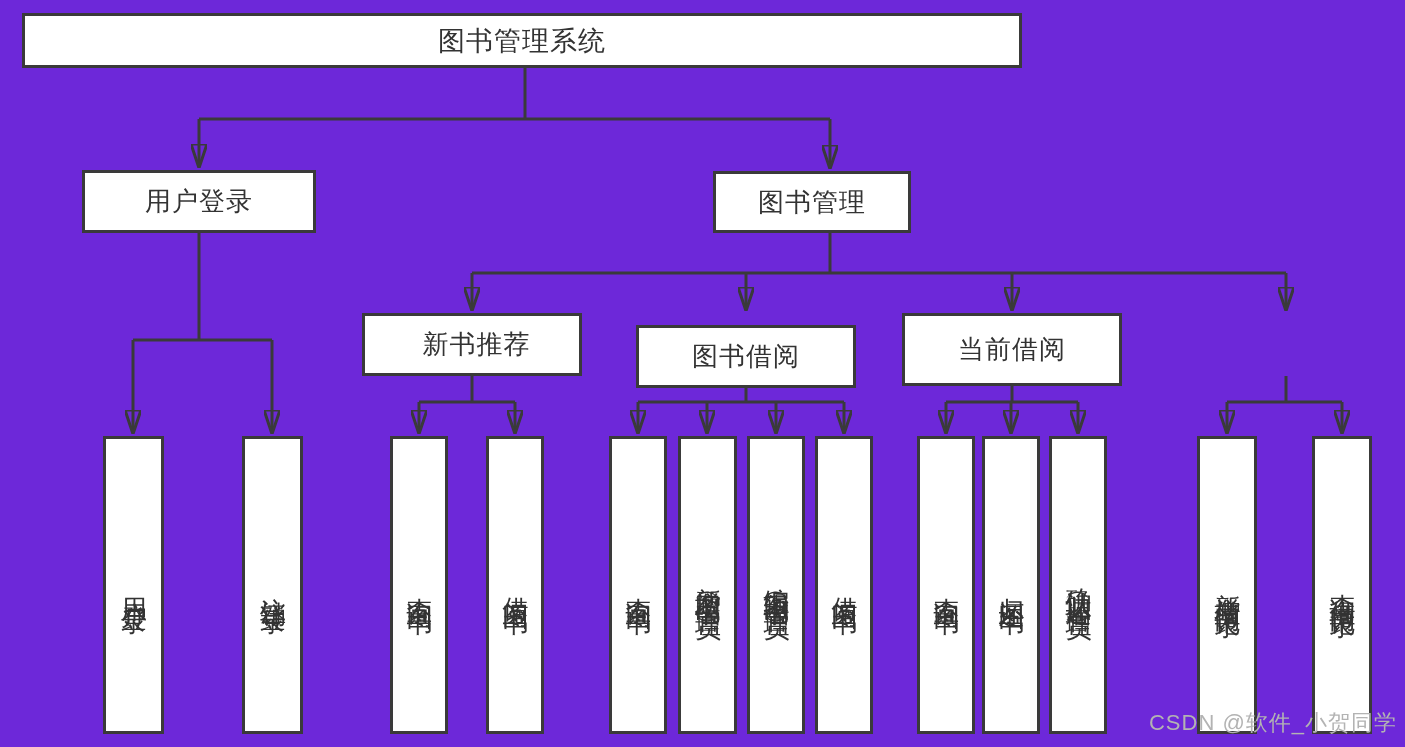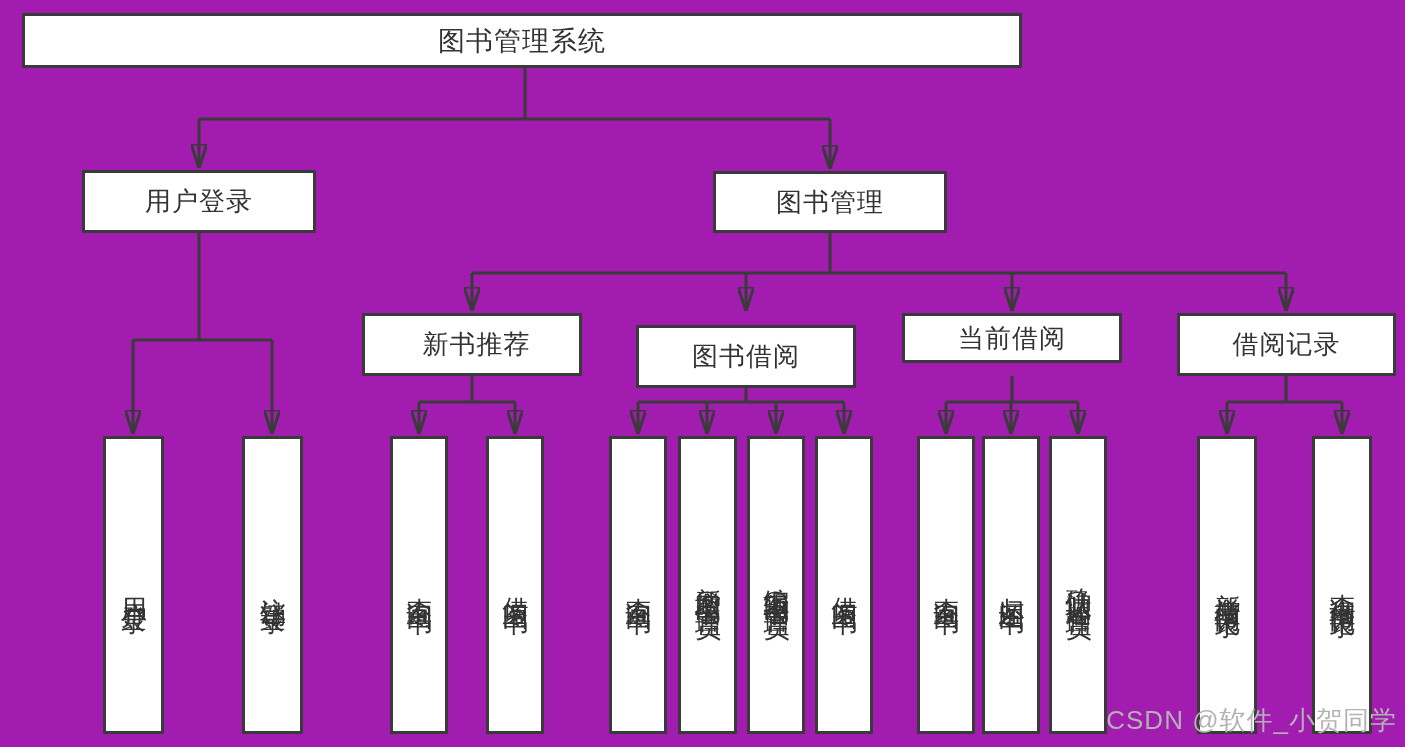--- a/index.html
+++ b/index.html
@@ -1,20 +1,20 @@
 <!DOCTYPE html>
 <html><head>
 <meta charset="utf-8">
 <style>
   html, body { margin:0; padding:0; background:#ffffff; }
   .stage {
     position: relative;
     width: 1405px;
     height: 747px;
-    background: #a21caf;
+    background: #6d28d9;
     font-family: "Liberation Sans", "DejaVu Sans", sans-serif;
     overflow: hidden;
     text-decoration: underline;
   }
   svg.wires { position:absolute; left:0; top:0; width:1405px; height:747px; }
   svg.wires path { stroke:#3a3a3a; stroke-width:3; fill:none; }
   .node {
     position:absolute;
     box-sizing:border-box;
     border:3px solid #3a3a3a;
@@ -33,21 +33,21 @@
     text-orientation:mixed;
     font-size:26px;
     line-height:1.15;
     letter-spacing:4px;
     white-space:nowrap;
   }
   .watermark {
     position:absolute;
     right:8px;
     bottom:9px;
-    font-size:26px;
+    font-size:22px;
     color:#b3b3b3;
     letter-spacing:1px;
     z-index:5;
     white-space:nowrap;
   }
 </style>
 </head>
 <body>
 
 <div class="stage">
@@ -93,35 +93,32 @@
     <path d="M1342 402 V432" marker-end="url(#arrow)"></path>
   </svg>
 
   <div class="node root" style="left:22px; top:13px; width:1000px; height:55px;">
     <span class="label">图书管理系统</span>
   </div>
 
   <div class="node h" style="left:82px; top:170px; width:234px; height:63px;">
     <span class="label">用户登录</span>
   </div>
-  <div class="node h" style="left:713px; top:171px; width:234px; height:62px;">
+  <div class="node h" style="left:713px; top:171px; width:198px; height:62px;">
     <span class="label">图书管理</span>
   </div>
 
   <div class="node h" style="left:362px; top:313px; width:220px; height:63px;padding-left:9px;">
     <span class="label">新书推荐</span>
   </div>
   <div class="node h" style="left:636px; top:313px; width:220px; height:63px;margin-top:12px;">
     <span class="label">图书借阅</span>
   </div>
-  <div class="node h" style="left:902px; top:313px; width:220px; height:50px;">
+  <div class="node h" style="left:902px; top:313px; width:220px; height:73px;">
     <span class="label">当前借阅</span>
-  </div>
-  <div class="node h" style="left:1177px; top:313px; width:219px; height:63px;">
-    <span class="label">借阅记录</span>
   </div>
 
   <div class="node v" style="left:103px; top:436px; width:61px; height:298px;">
     <span class="label">用户登录</span>
   </div>
   <div class="node v" style="left:242px; top:436px; width:61px; height:298px;">
     <span class="label">注销登录</span>
   </div>
 
   <div class="node v" style="left:390px; top:436px; width:58px; height:298px;">

